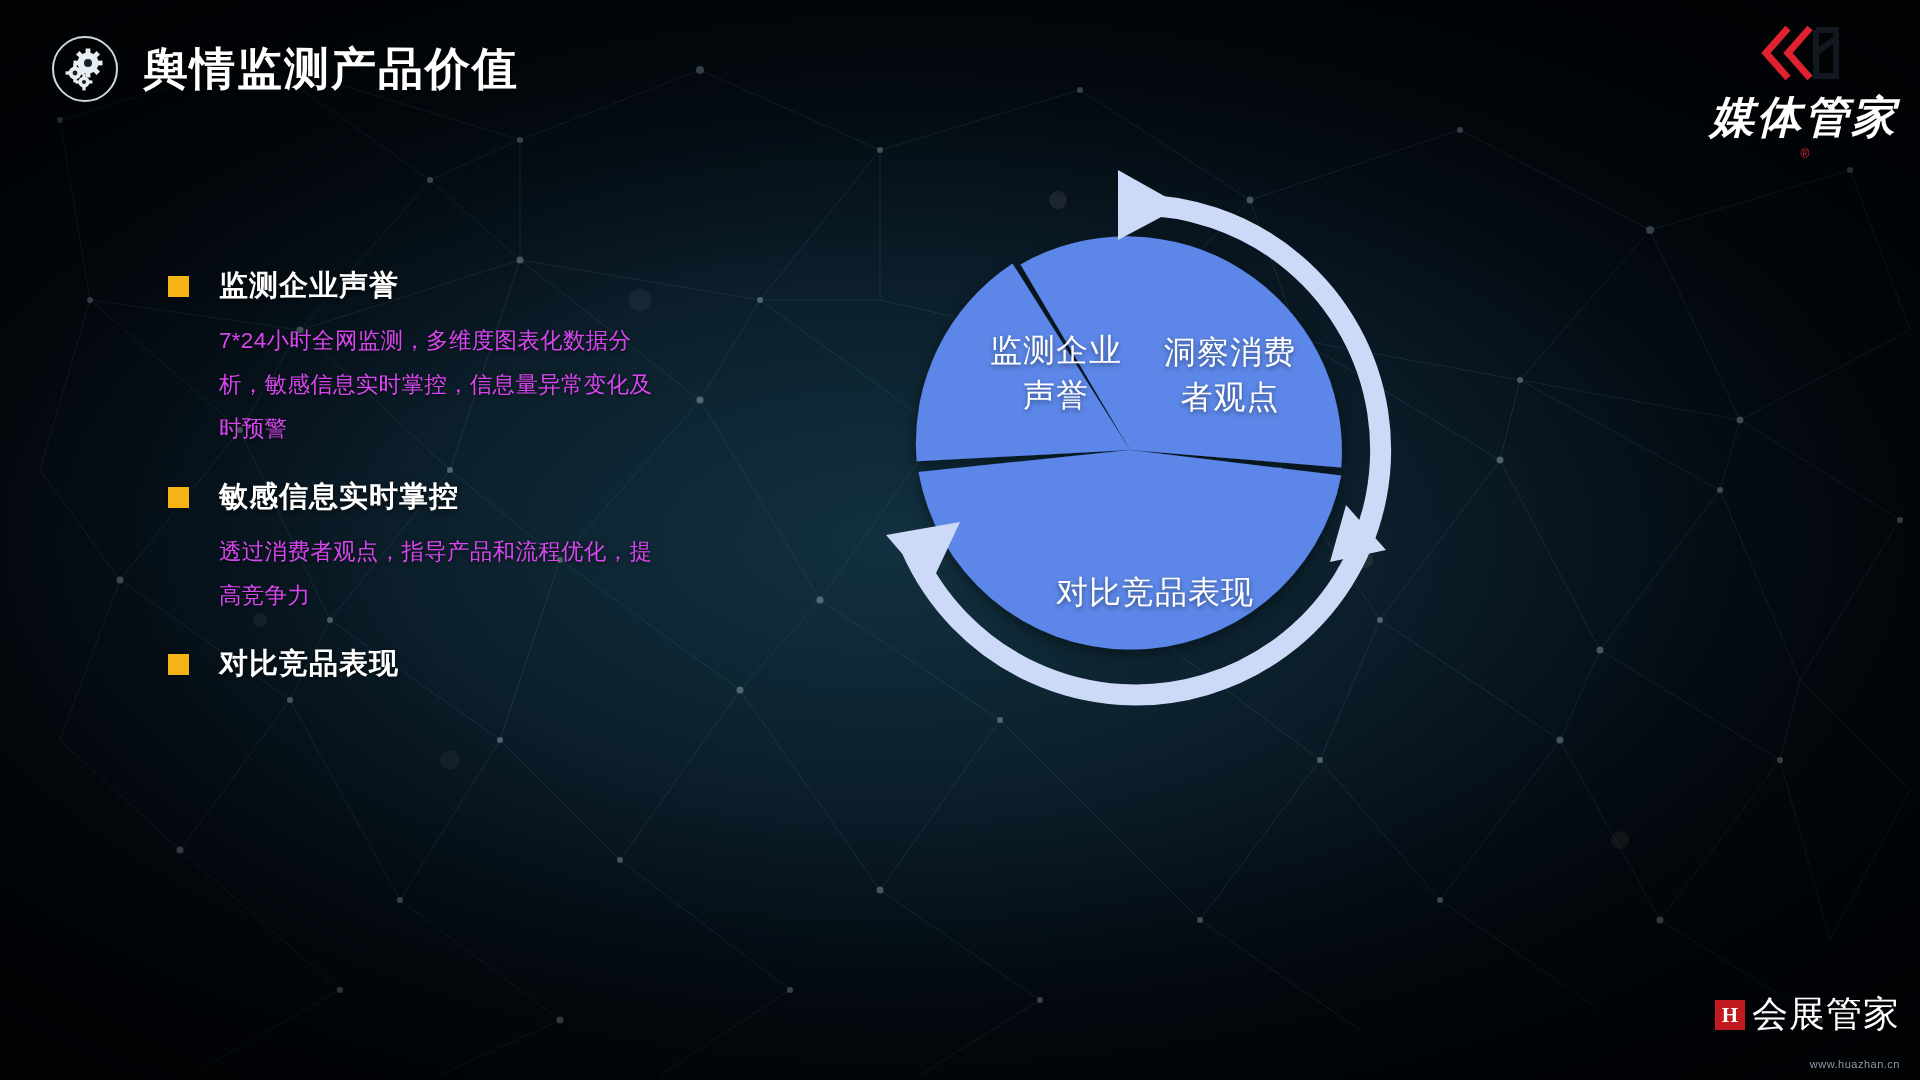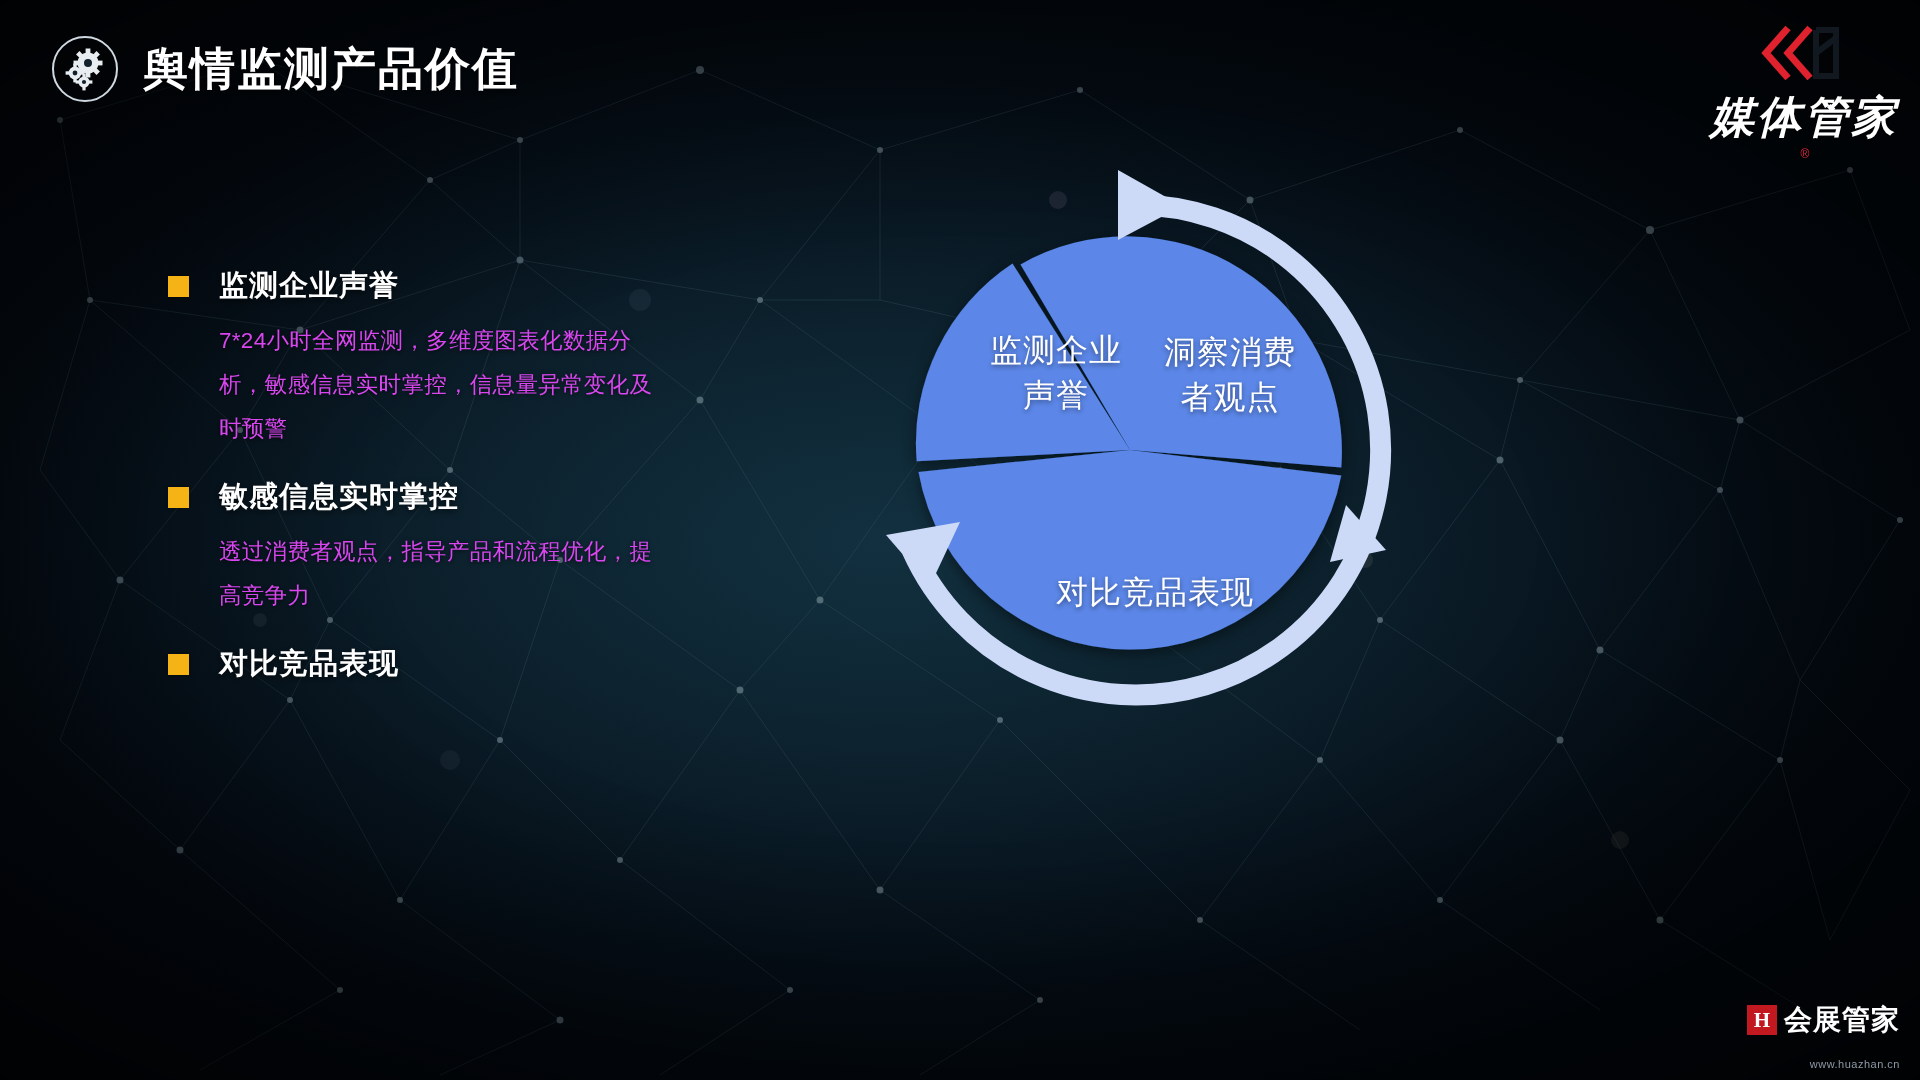--- a/index.html
+++ b/index.html
@@ -80,21 +80,21 @@
 
   
   .foot { position:absolute; right:20px; bottom:10px; text-align:right; }
   .foot-row { display:flex; align-items:center; justify-content:flex-end; }
   .foot-badge {
     width:30px; height:30px; background:#c2181f; color:#fff;
     font-size:21px; font-weight:bold; line-height:30px; text-align:center;
     font-family:"Liberation Serif",serif;
   }
   .foot-name {
-    margin-left:7px; font-size:28px; font-weight:bold; color:#ffffff; letter-spacing:1px;
+    margin-left:7px; font-size:36px; font-weight:normal; color:#ffffff; letter-spacing:1px;
   }
   .foot-url { font-size:11px; color:#8e9aa6; margin-top:19px; letter-spacing:.5px; }
 </style>
 </head>
 <body>
 
 <div id="stage">
   <div class="bg-base"></div>
 
   <svg class="bg-net" viewBox="0 0 1920 1080" preserveAspectRatio="none">

